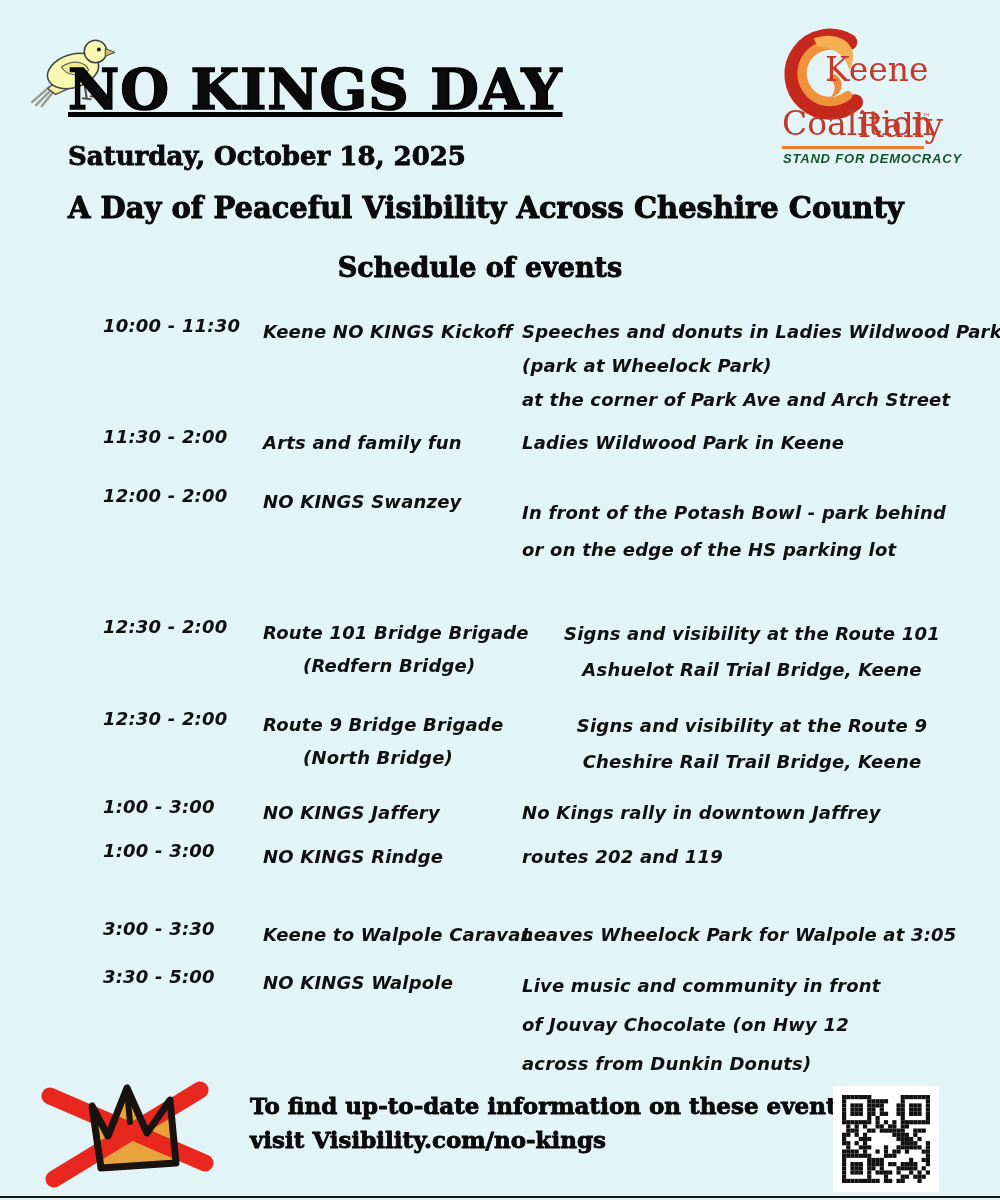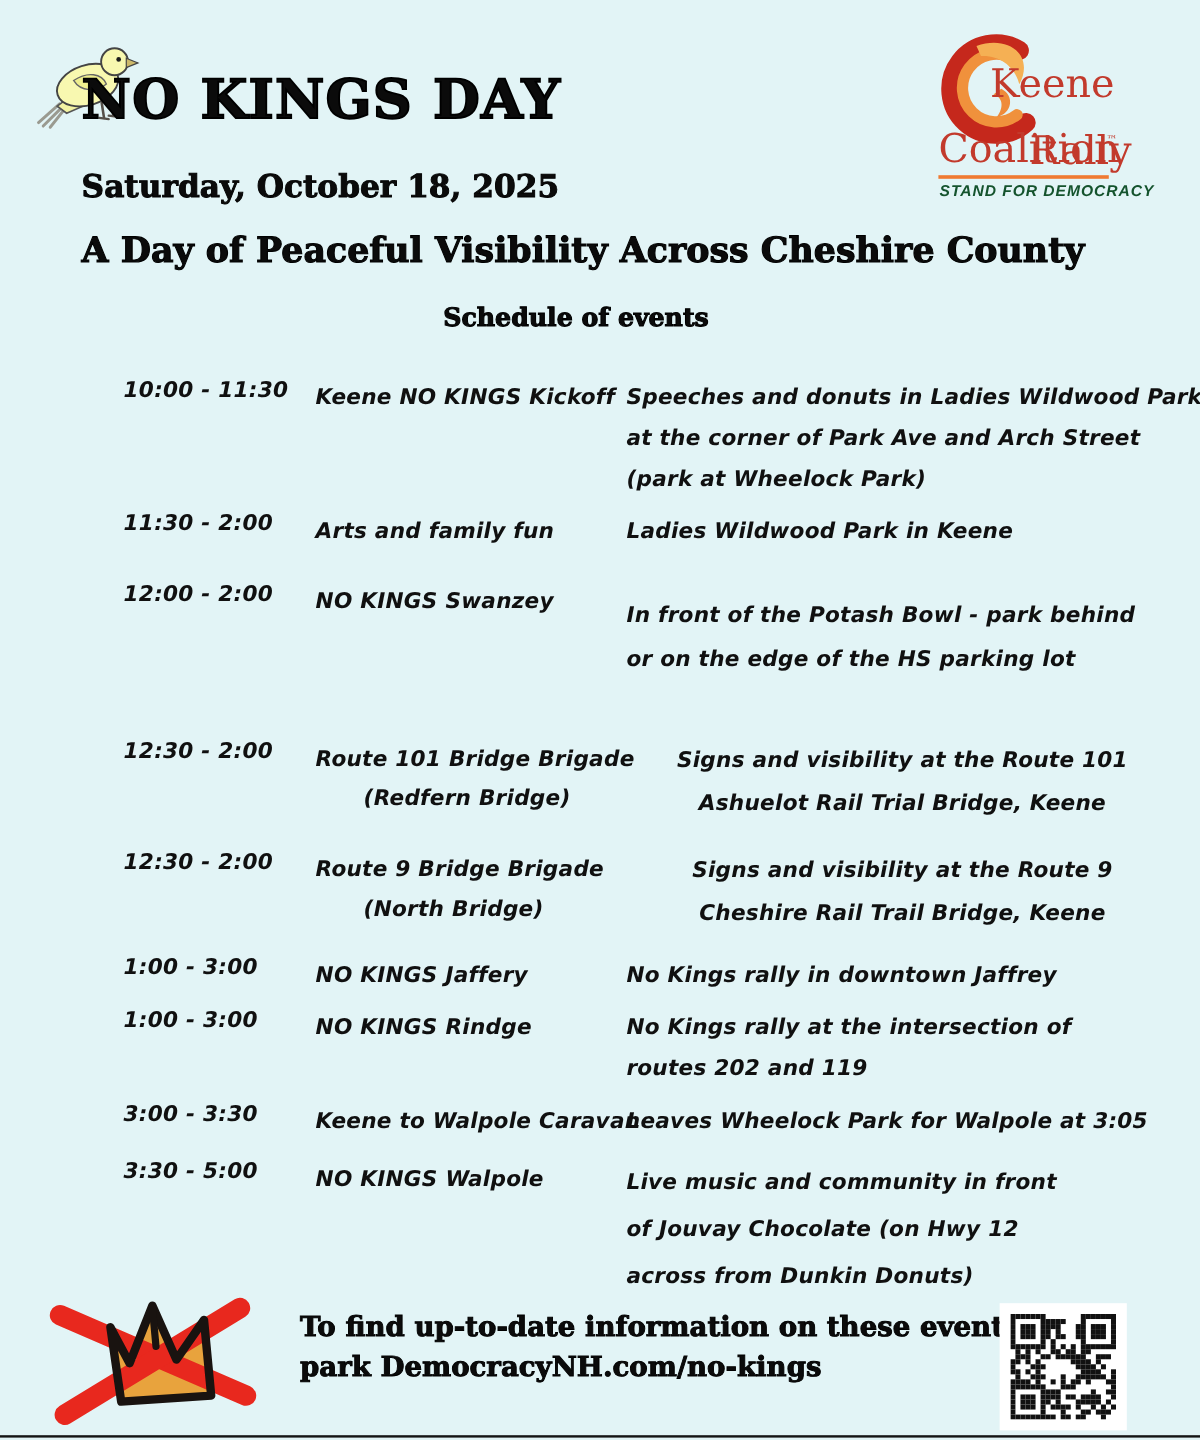--- a/index.html
+++ b/index.html
@@ -10,37 +10,38 @@
     overflow:hidden;
     font-family:"DejaVu Sans",sans-serif;
   }
   .heavy{
     font-family:"DejaVu Serif",serif;
     font-weight:bold;
     color:#0b0b0b;
   }
   .page-title{
     position:absolute;left:68px;top:56px;
-    font-size:45px;letter-spacing:1px;
+    font-size:56px;letter-spacing:1px;
     -webkit-text-stroke:1.6px #000;
     white-space:nowrap;
+    text-decoration:underline;
   }
   .event-date{
     position:absolute;left:68px;top:141px;
     font-size:26px;-webkit-text-stroke:0.8px #000;
     white-space:nowrap;
   }
   .subtitle{
     position:absolute;left:68px;top:191px;
     font-size:29px;-webkit-text-stroke:0.9px #000;
     white-space:nowrap;
   }
   .schedule-heading{
     position:absolute;left:0;top:252px;width:960px;
-    text-align:center;font-size:21px;-webkit-text-stroke:0.9px #000;
+    text-align:center;font-size:27px;-webkit-text-stroke:0.9px #000;
   }
   
   .hand{
     font-family:"DejaVu Sans",sans-serif;
     font-style:italic;font-weight:bold;
     font-size:18px;color:#101010;
     letter-spacing:0.2px;
   }
   .row{position:absolute;left:0;width:1000px;}
   .r0{top:315px;} .r1{top:426px;} .r2{top:485px;}
@@ -126,22 +127,22 @@
     <div class="logo-tagline">STAND FOR DEMOCRACY</div>
   </div>
 
   <div class="row r0 hand">
     <div class="time">10:00 - 11:30</div>
     <div class="event">
       <div class="line">Keene NO KINGS Kickoff</div>
     </div>
     <div class="desc">
       <div class="line">Speeches and donuts in Ladies Wildwood Park</div>
+      <div class="line">(park at Wheelock Park)</div>
       <div class="line">at the corner of Park Ave and Arch Street</div>
-      <div class="line">(park at Wheelock Park)</div>
     </div>
   </div>
 
   <div class="row r1 hand">
     <div class="time">11:30 - 2:00</div>
     <div class="event">
       <div class="line">Arts and family fun</div>
     </div>
     <div class="desc">
       <div class="line">Ladies Wildwood Park in Keene</div>
@@ -192,21 +193,20 @@
       <div class="line">No Kings rally in downtown Jaffrey</div>
     </div>
   </div>
 
   <div class="row r6 hand">
     <div class="time">1:00 - 3:00</div>
     <div class="event">
       <div class="line">NO KINGS Rindge</div>
     </div>
     <div class="desc">
-      <div class="line">No Kings rally at the intersection of</div>
       <div class="line">routes 202 and 119</div>
     </div>
   </div>
 
   <div class="row r7 hand">
     <div class="time">3:00 - 3:30</div>
     <div class="event">
       <div class="line">Keene to Walpole Caravan</div>
     </div>
     <div class="desc">
@@ -229,21 +229,21 @@
   <svg class="crown" viewBox="0 0 180 112" aria-hidden="true">
     <polygon points="50,30 68,60 88,12 108,56 132,24 138,87 58,93" fill="#e8a33d"></polygon>
     <line x1="10" y1="20" x2="165" y2="87" stroke="#e8281e" stroke-width="17" stroke-linecap="round"></line>
     <line x1="14" y1="103" x2="160" y2="14" stroke="#e8281e" stroke-width="17" stroke-linecap="round"></line>
     <path d="M52,30 L61,92 L136,87 L130,24 L107,57 L87,12 L68,60 Z" fill="none" stroke="#191310" stroke-width="7" stroke-linejoin="round" stroke-linecap="round"></path>
     <path d="M87,14 L90,46" stroke="#191310" stroke-width="6" stroke-linecap="round"></path>
   </svg>
 
   <div class="heavy footer-text">
     <div class="line">To find up-to-date information on these events,</div>
-    <div class="line">park DemocracyNH.com/no-kings</div>
+    <div class="line">visit Visibility.com/no-kings</div>
   </div>
 
   <div class="qr-box">
     <svg id="qr-svg" width="88" height="88" viewBox="0 0 84 84" aria-hidden="true">
         <rect x="0" y="0" width="4" height="4" fill="#111"></rect>
         <rect x="4" y="0" width="4" height="4" fill="#111"></rect>
         <rect x="8" y="0" width="4" height="4" fill="#111"></rect>
         <rect x="12" y="0" width="4" height="4" fill="#111"></rect>
         <rect x="16" y="0" width="4" height="4" fill="#111"></rect>
         <rect x="20" y="0" width="4" height="4" fill="#111"></rect>

